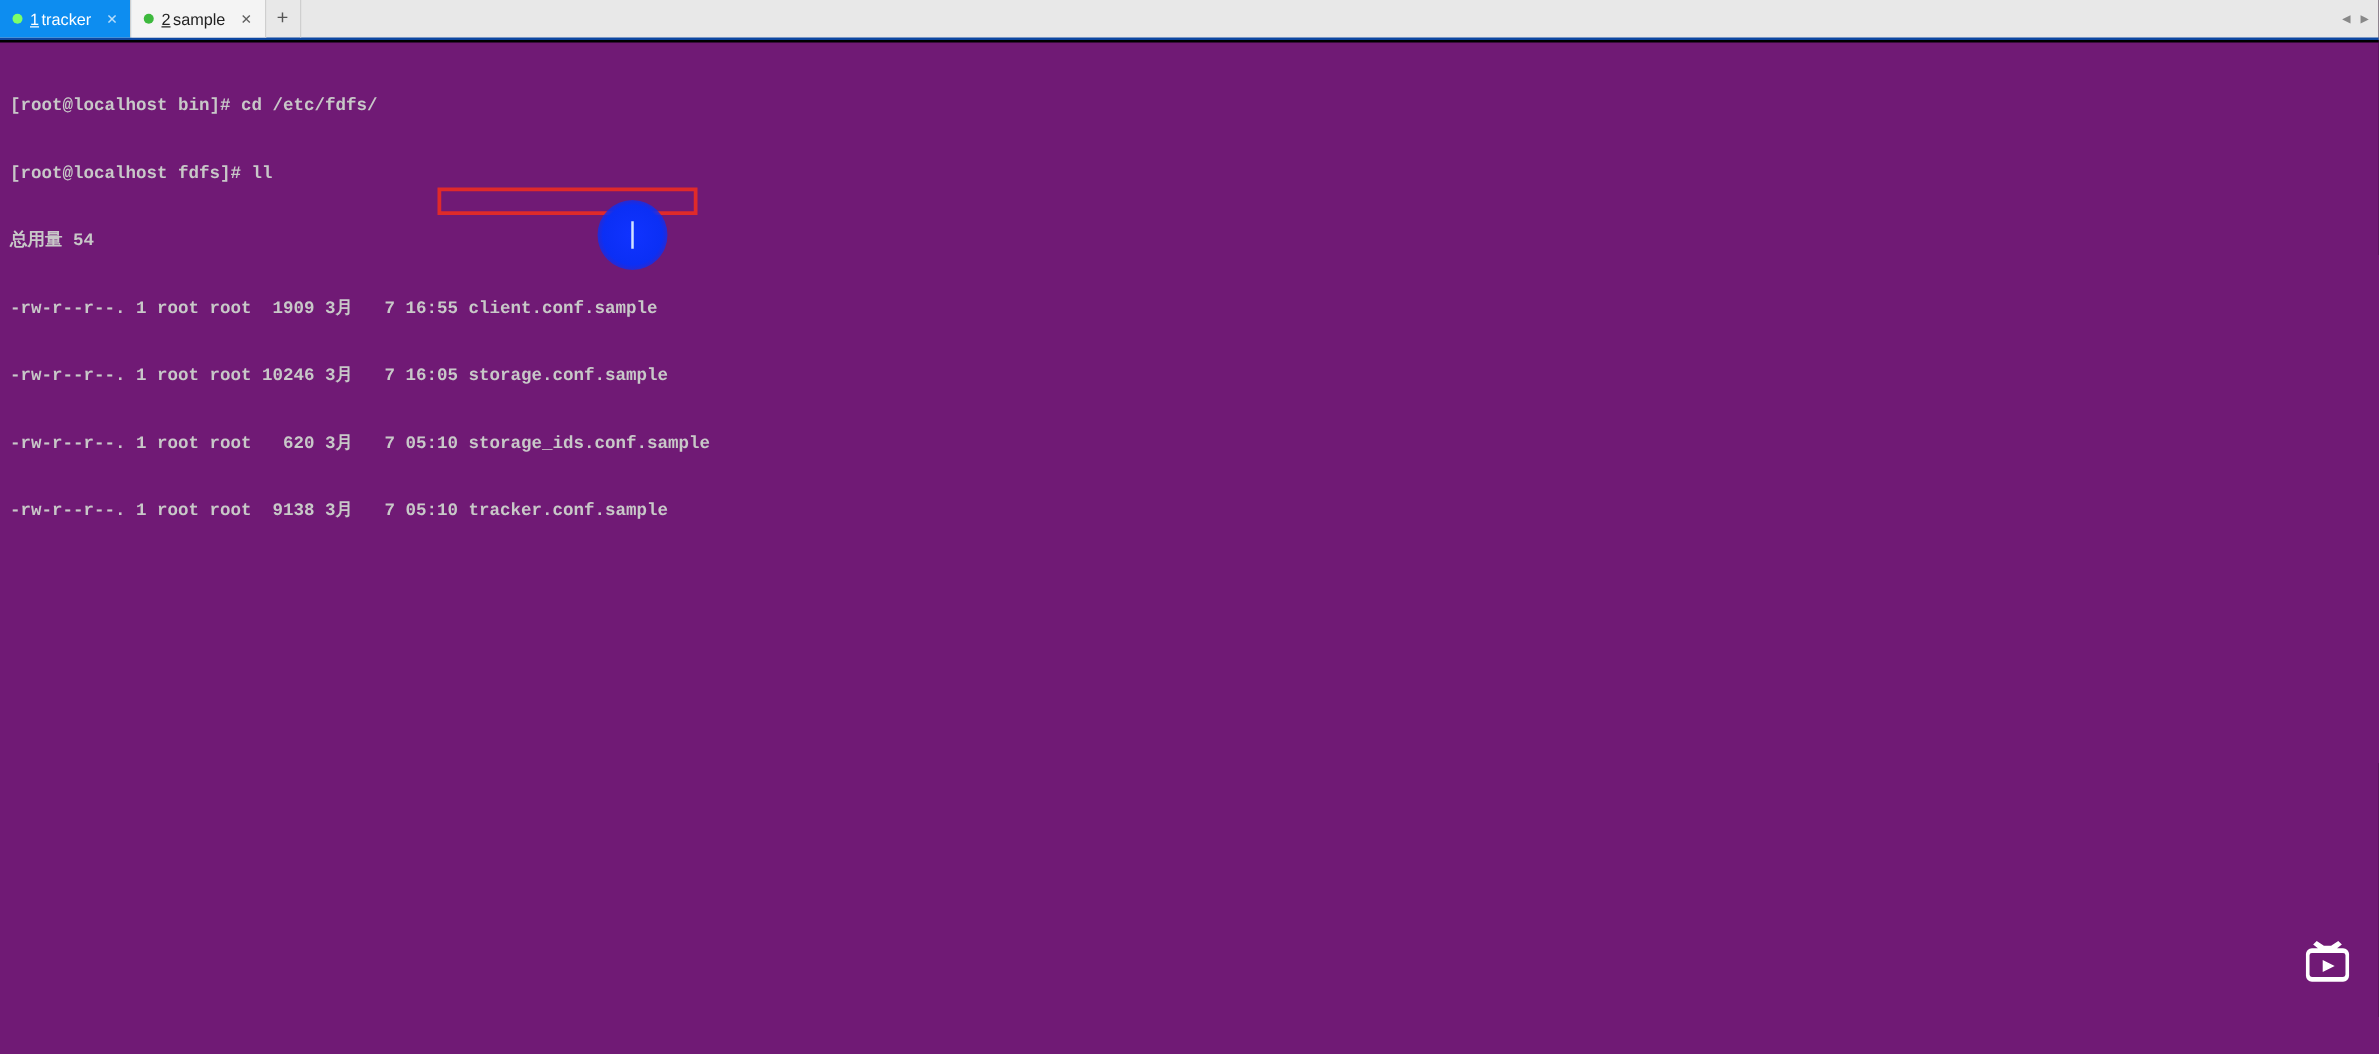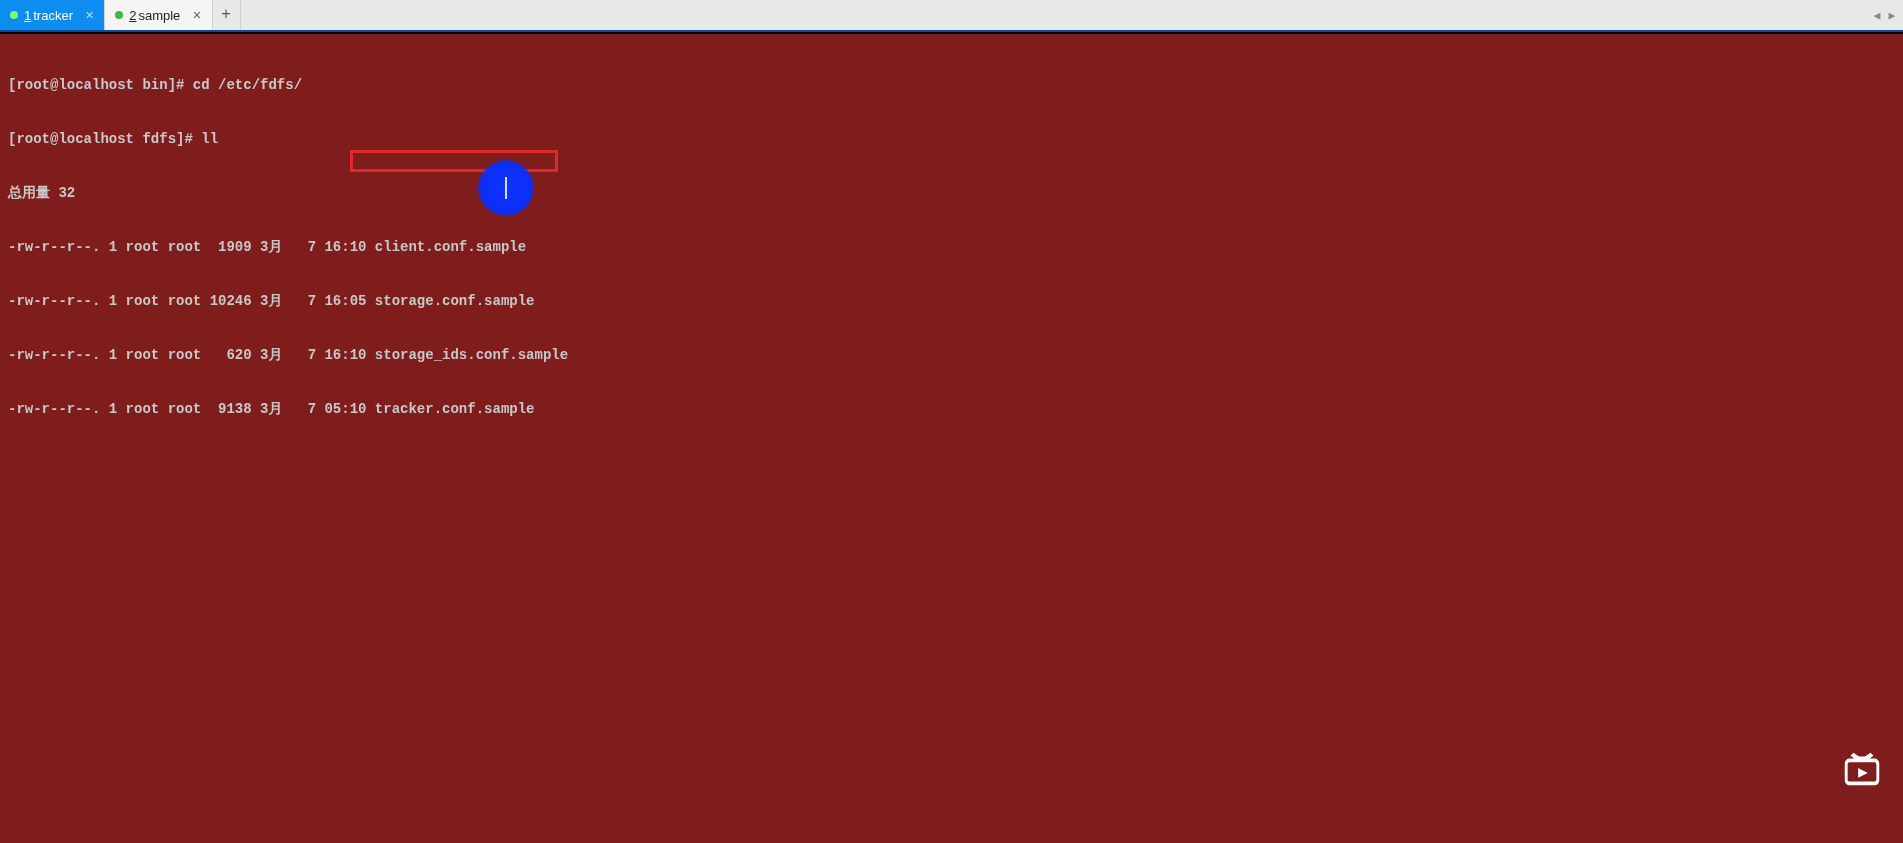--- a/index.html
+++ b/index.html
@@ -48,21 +48,21 @@
   .tab-bar .spacer { flex: 1; }
   .tab-nav {
     display: flex; align-items: center; padding: 0 8px; gap: 8px;
     color: #888; font-size: 11px;
   }
   .tab-nav span { cursor: pointer; }
 
   .terminal {
     position: absolute;
     left: 0; right: 0; top: 34px; bottom: 0;
-    background: #7f1d1d;
+    background: #701a75;
     color: #c8c8c8;
     padding: 6px 8px;
     white-space: pre;
     line-height: 18px;
     font-weight: bold;
   }
   .term-line { display: block; }
   .cursor {
     display: inline-block;
     width: 8px; height: 15px;
@@ -119,24 +119,24 @@
   <div class="spacer"></div>
   <div class="tab-nav">
     <span>◀</span>
     <span>▶</span>
   </div>
 </div>
 
 <div class="terminal">
   <span class="term-line">[root@localhost bin]# cd /etc/fdfs/</span>
   <span class="term-line">[root@localhost fdfs]# ll</span>
-  <span class="term-line">总用量 32</span>
-  <span class="term-line">-rw-r--r--. 1 root root  1909 3月   7 16:10 client.conf.sample</span>
+  <span class="term-line">总用量 54</span>
+  <span class="term-line">-rw-r--r--. 1 root root  1909 3月   7 16:55 client.conf.sample</span>
   <span class="term-line">-rw-r--r--. 1 root root 10246 3月   7 16:05 storage.conf.sample</span>
-  <span class="term-line">-rw-r--r--. 1 root root   620 3月   7 16:10 storage_ids.conf.sample</span>
+  <span class="term-line">-rw-r--r--. 1 root root   620 3月   7 05:10 storage_ids.conf.sample</span>
   <span class="term-line">-rw-r--r--. 1 root root  9138 3月   7 05:10 tracker.conf.sample</span>
 </div>
 
 <div class="highlight-box" style="top: 150px; left: 350px; width: 208px; height: 22px;"></div>
 <div class="blue-cursor-dot" style="top: 160px; left: 478px;"></div>
 
 <div class="watermark">
   <svg viewBox="0 0 48 48">
     <path d="M15 6l6 4h6l6-4 3 3-4 3h5a5 5 0 0 1 5 5v18a5 5 0 0 1-5 5H11a5 5 0 0 1-5-5V17a5 5 0 0 1 5-5h5l-4-3 3-3zM11 16a2 2 0 0 0-2 2v16a2 2 0 0 0 2 2h26a2 2 0 0 0 2-2V18a2 2 0 0 0-2-2H11zm9 6l10 5-10 5V22z"></path>
   </svg>

